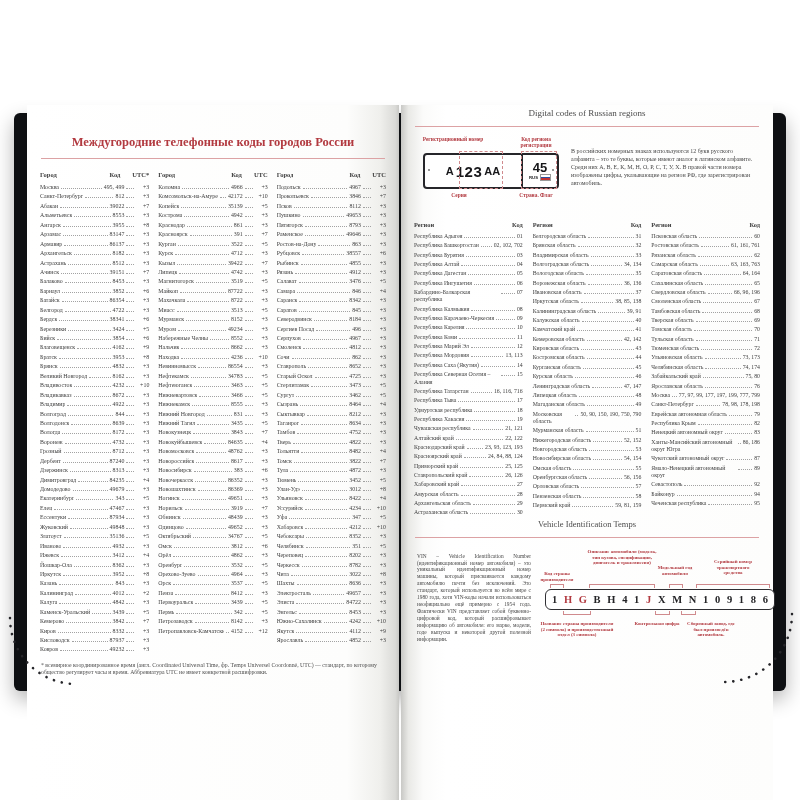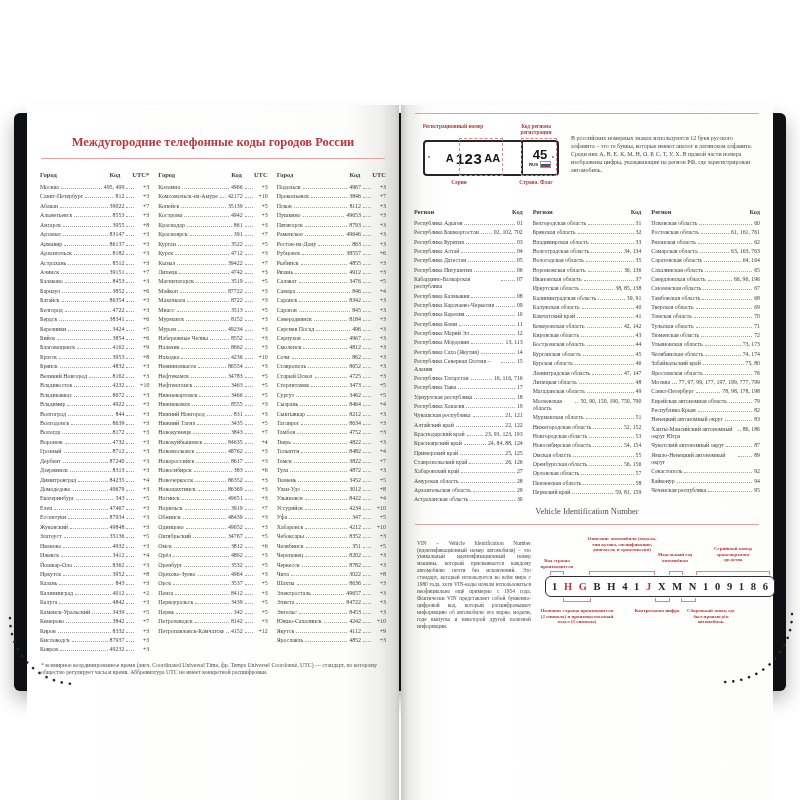--- a/index.html
+++ b/index.html
@@ -1136,20 +1136,21 @@
             <span class="cd">4852</span>
             <span class="ld2"></span>
             <span class="utc">+3</span>
           </div>
         </div>
       </div>
     <div class="footnote">* всемирное координированное время (англ. Coordinated Universal Time, фр. Temps Universel Coordonné, UTC) — стандарт, по которому общество регулирует часы и время. Аббревиатура UTC не имеет конкретной расшифровки.</div>
   </div>
 
   <div class="page page-right">
+    <div class="pg-sub">Digital codes of Russian regions</div>
     <div class="rule"></div>
 
     <div class="plate-area">
       <div class="rlab" style="left:4px;top:0;width:68px;">Регистрационный номер</div>
       <div class="rlab" style="left:96px;top:0;width:50px;">Код региона регистрации</div>
       <div class="plate">
         <div class="bolt" style="left:3px;"></div>
         <div class="bolt" style="right:3px;"></div>
         <div class="plate-main">
           <span class="p-letter">А</span>
@@ -1618,21 +1619,21 @@
             <span class="rcd">94</span>
           </div>
           <div class="rrow">
             <span class="rnm">Чеченская республика</span>
             <span class="ld"></span>
             <span class="rcd">95</span>
           </div>
         </div>
       </div>
 
-    <div class="vin-sub">Vehicle Identification Number</div>
+    <div class="vin-sub">Vehicle Identification Temps</div>
     <div class="rule"></div>
 
     <div class="vin-area">
       <div class="vin-desc">VIN – Vehicle Identification Number (идентификационный номер автомобиля) – это уникальный идентификационный номер машины, который присваивается каждому автомобилю почти без исключений. Это стандарт, который используется во всём мире с 1980 года, хотя VIN-коды начали использоваться неофициально ещё примерно с 1954 года. Фактически VIN представляет собой буквенно-цифровой код, который расшифровывает информацию об автомобиле: его марке, модели, годе выпуска и некоторой другой полезной информации.</div>
       <div class="vin-diagram">
         <div class="vlab vt1">Код страны производителя</div>
         <div class="vlab vt2">Описание автомобиля (модель, тип кузова, спецификация, двигатель и трансмиссия)</div>
         <div class="vlab vt3">Модельный год автомобиля</div>
         <div class="vlab vt4">Серийный номер транспортного средства</div>
         <div class="brk brk-t bt1"></div>

